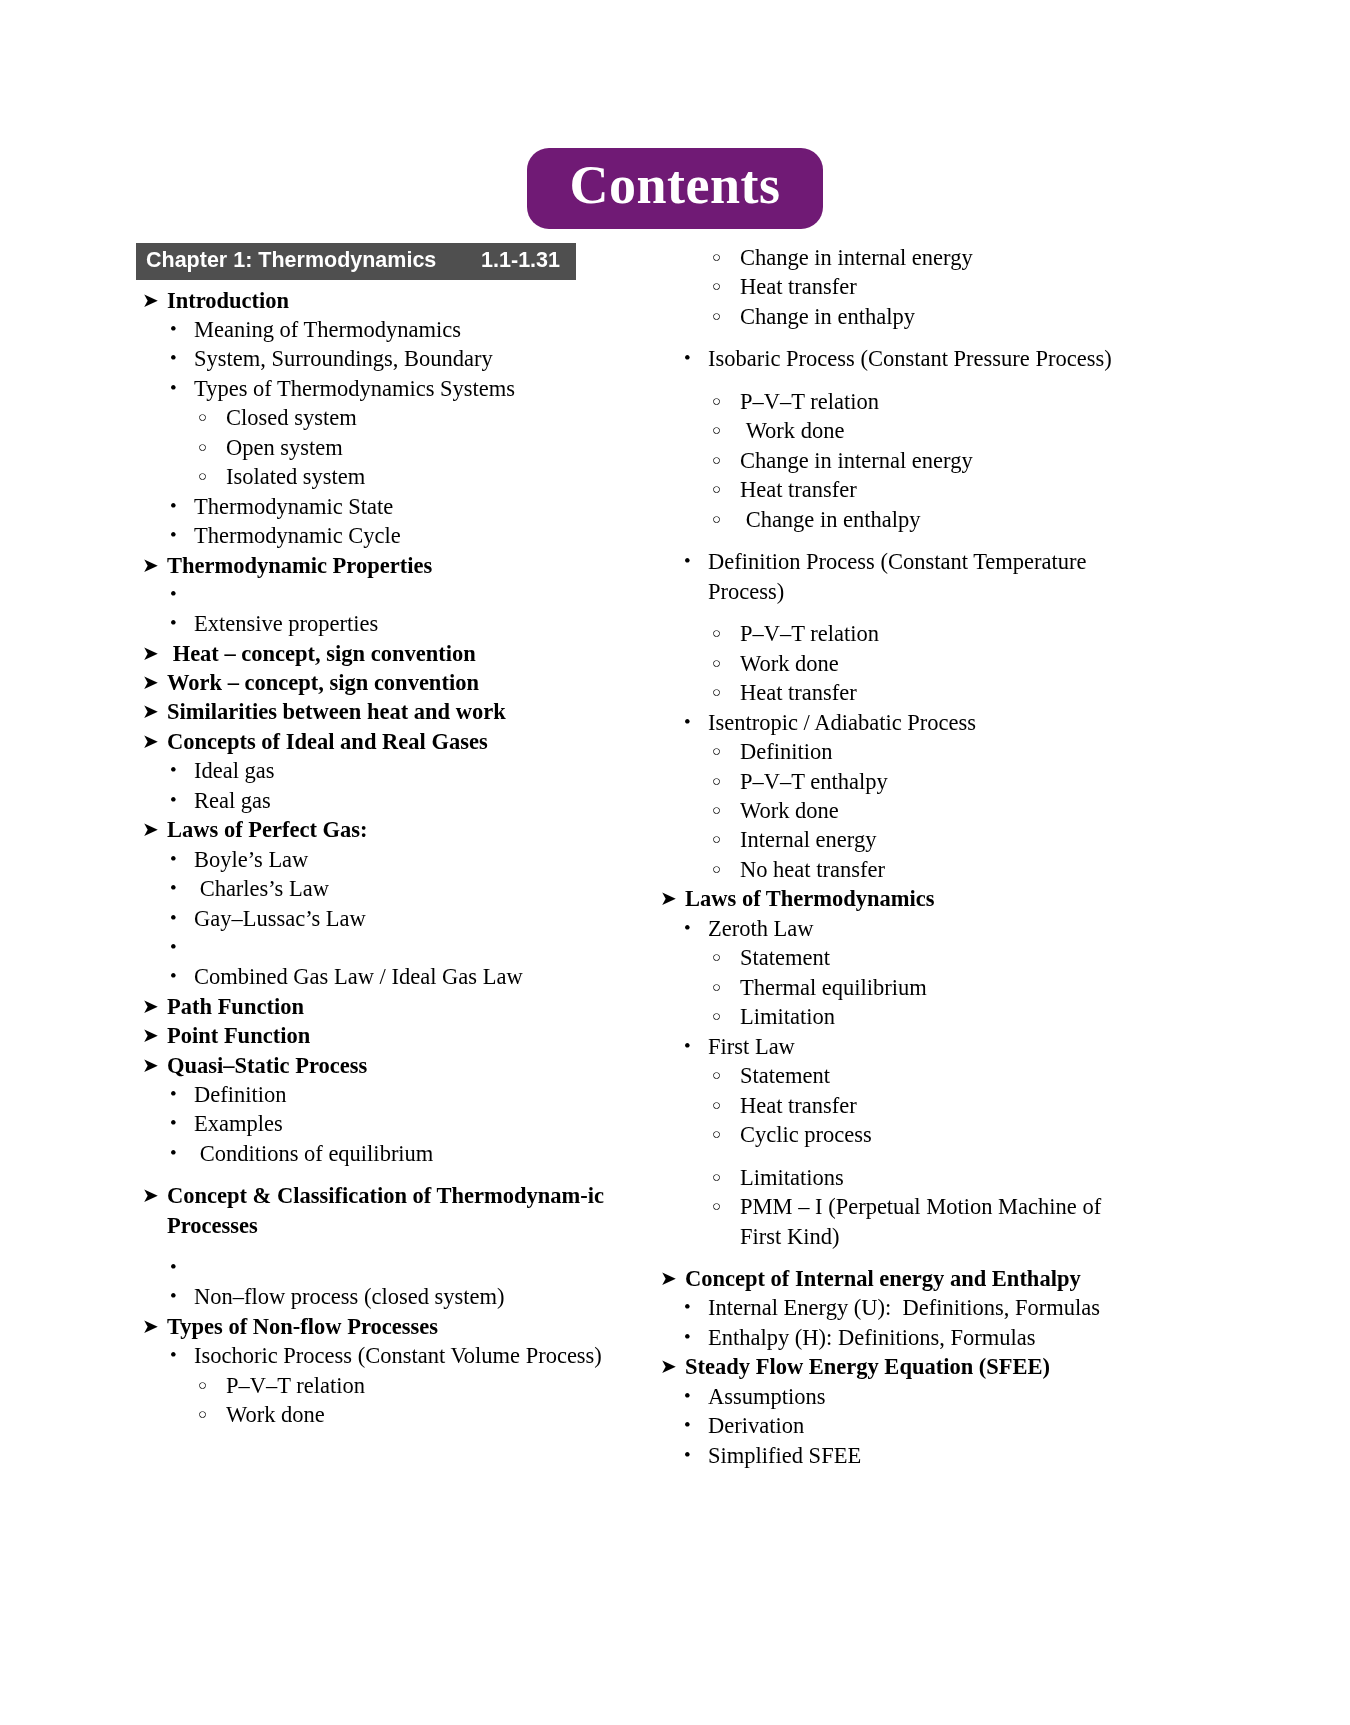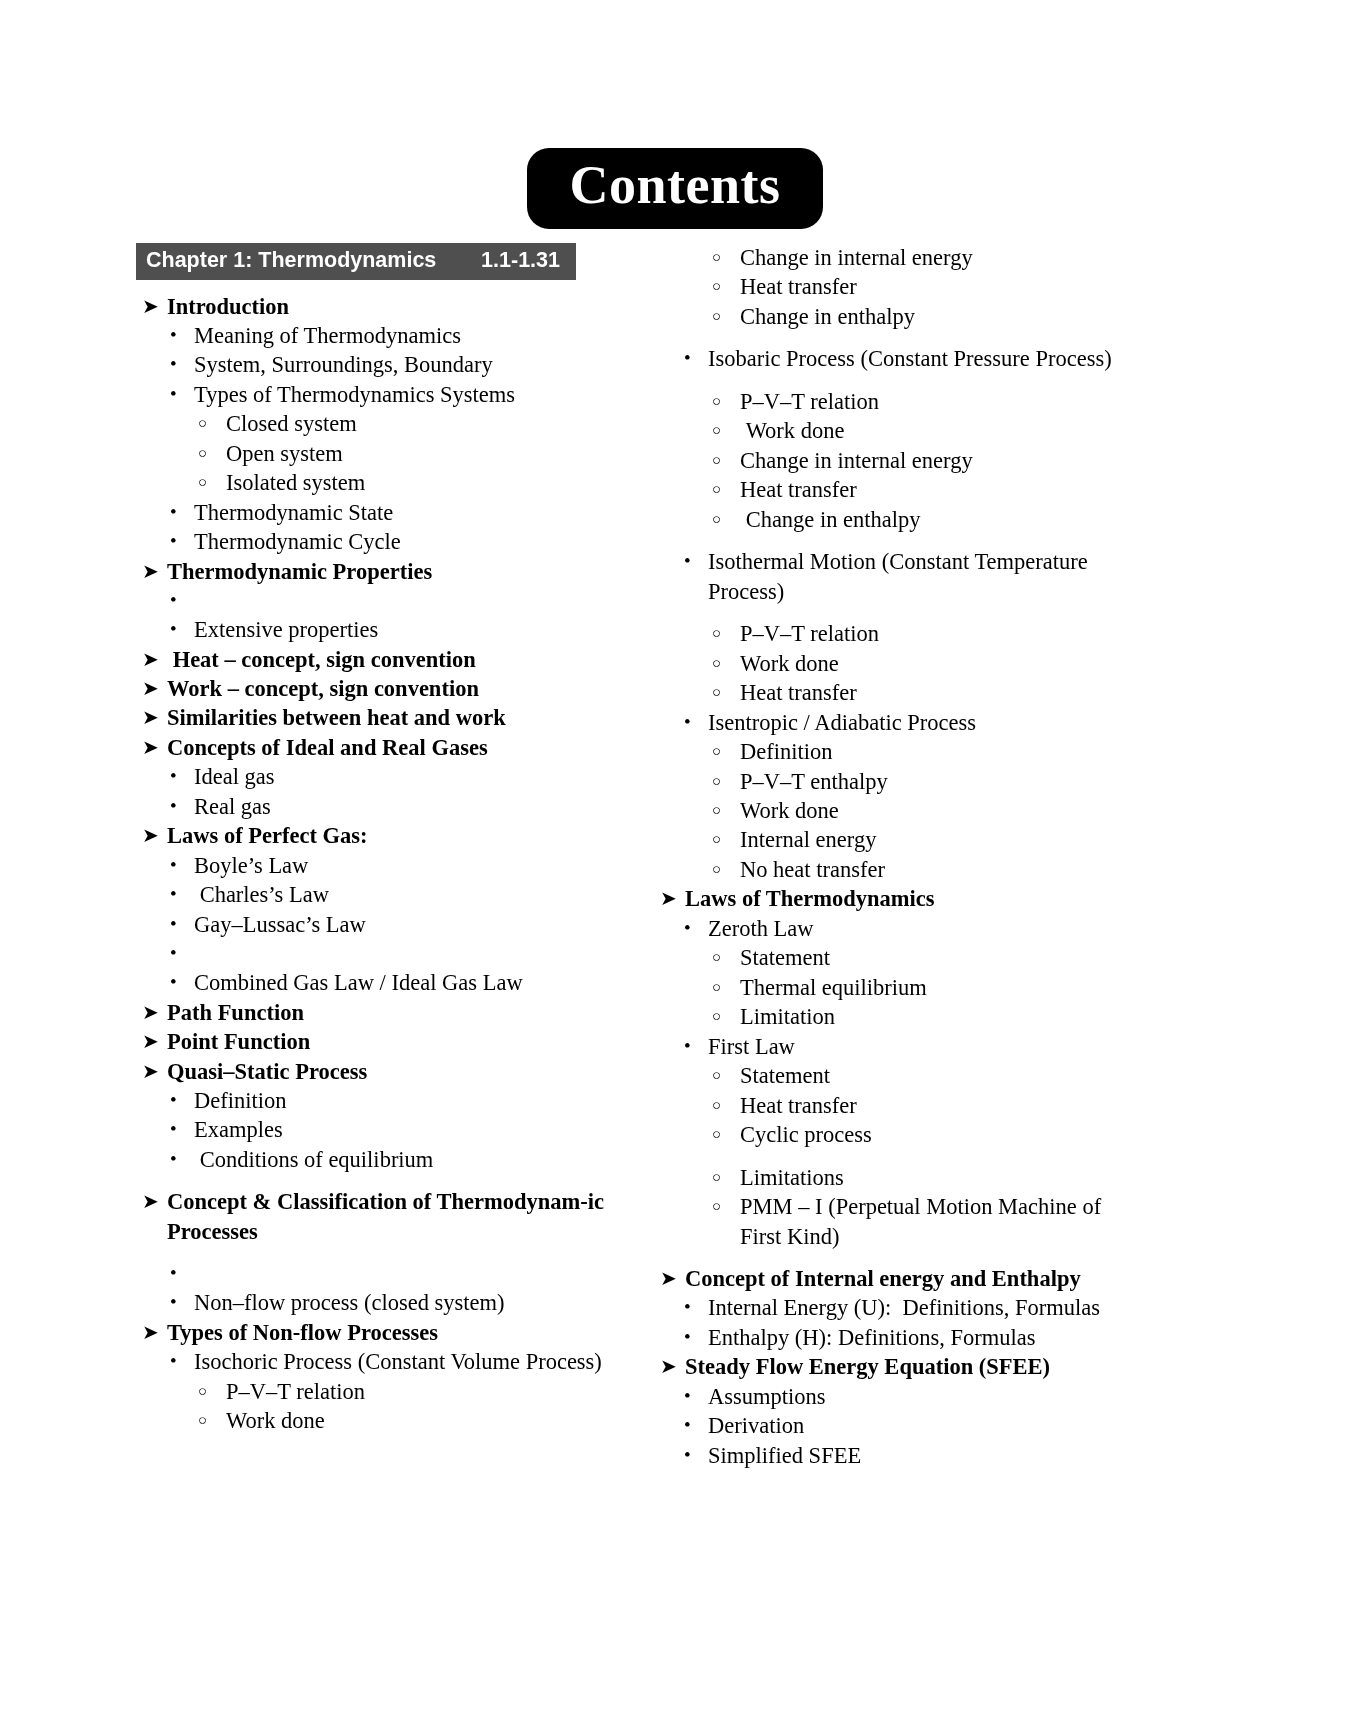--- a/index.html
+++ b/index.html
@@ -27,21 +27,21 @@
   
   .title-wrap {
     position: absolute;
     left: 0;
     top: 148px;
     width: 1350px;
     text-align: center;
   }
   .title-badge {
     display: inline-block;
-    background: #000000;
+    background: #701a75;
     color: #ffffff;
     border-radius: 22px;
     padding: 9px 42px 15px 42px;
     font-family: "Liberation Serif", "DejaVu Serif", serif;
     font-weight: bold;
     font-size: 54px;
     line-height: 1.06;
     letter-spacing: 0.5px;
   }
 
@@ -66,21 +66,21 @@
     font-family: "Liberation Sans", "DejaVu Sans", sans-serif;
     font-weight: bold;
     font-size: 21.5px;
     line-height: 1;
     padding: 7px 10px 8px 10px;
     display: flex;
     justify-content: space-between;
     align-items: baseline;
     width: 440px;
     box-sizing: border-box;
-    margin-bottom: 12px;
+    margin-bottom: 6px;
   }
   .chapter-bar .pages {
     padding-right: 6px;
     text-align: center;
   }
 
   
   ul.toc {
     list-style: none;
     margin: 0;
@@ -331,21 +331,21 @@
         <li class="item lvl3">
           <span class="marker m-circle">○</span>
           <span class="label">Heat transfer</span>
         </li>
         <li class="item lvl3">
           <span class="marker m-circle">○</span>
           <span class="label"> Change in enthalpy</span>
         </li>
         <li class="item lvl2 gap-before gap-after">
           <span class="marker m-disc">•</span>
-          <span class="label">Isothermal Motion (Constant Temperature Process)</span>
+          <span class="label">Definition Process (Constant Temperature Process)</span>
         </li>
         <li class="item lvl3">
           <span class="marker m-circle">○</span>
           <span class="label">P–V–T relation</span>
         </li>
         <li class="item lvl3">
           <span class="marker m-circle">○</span>
           <span class="label">Work done</span>
         </li>
         <li class="item lvl3">

